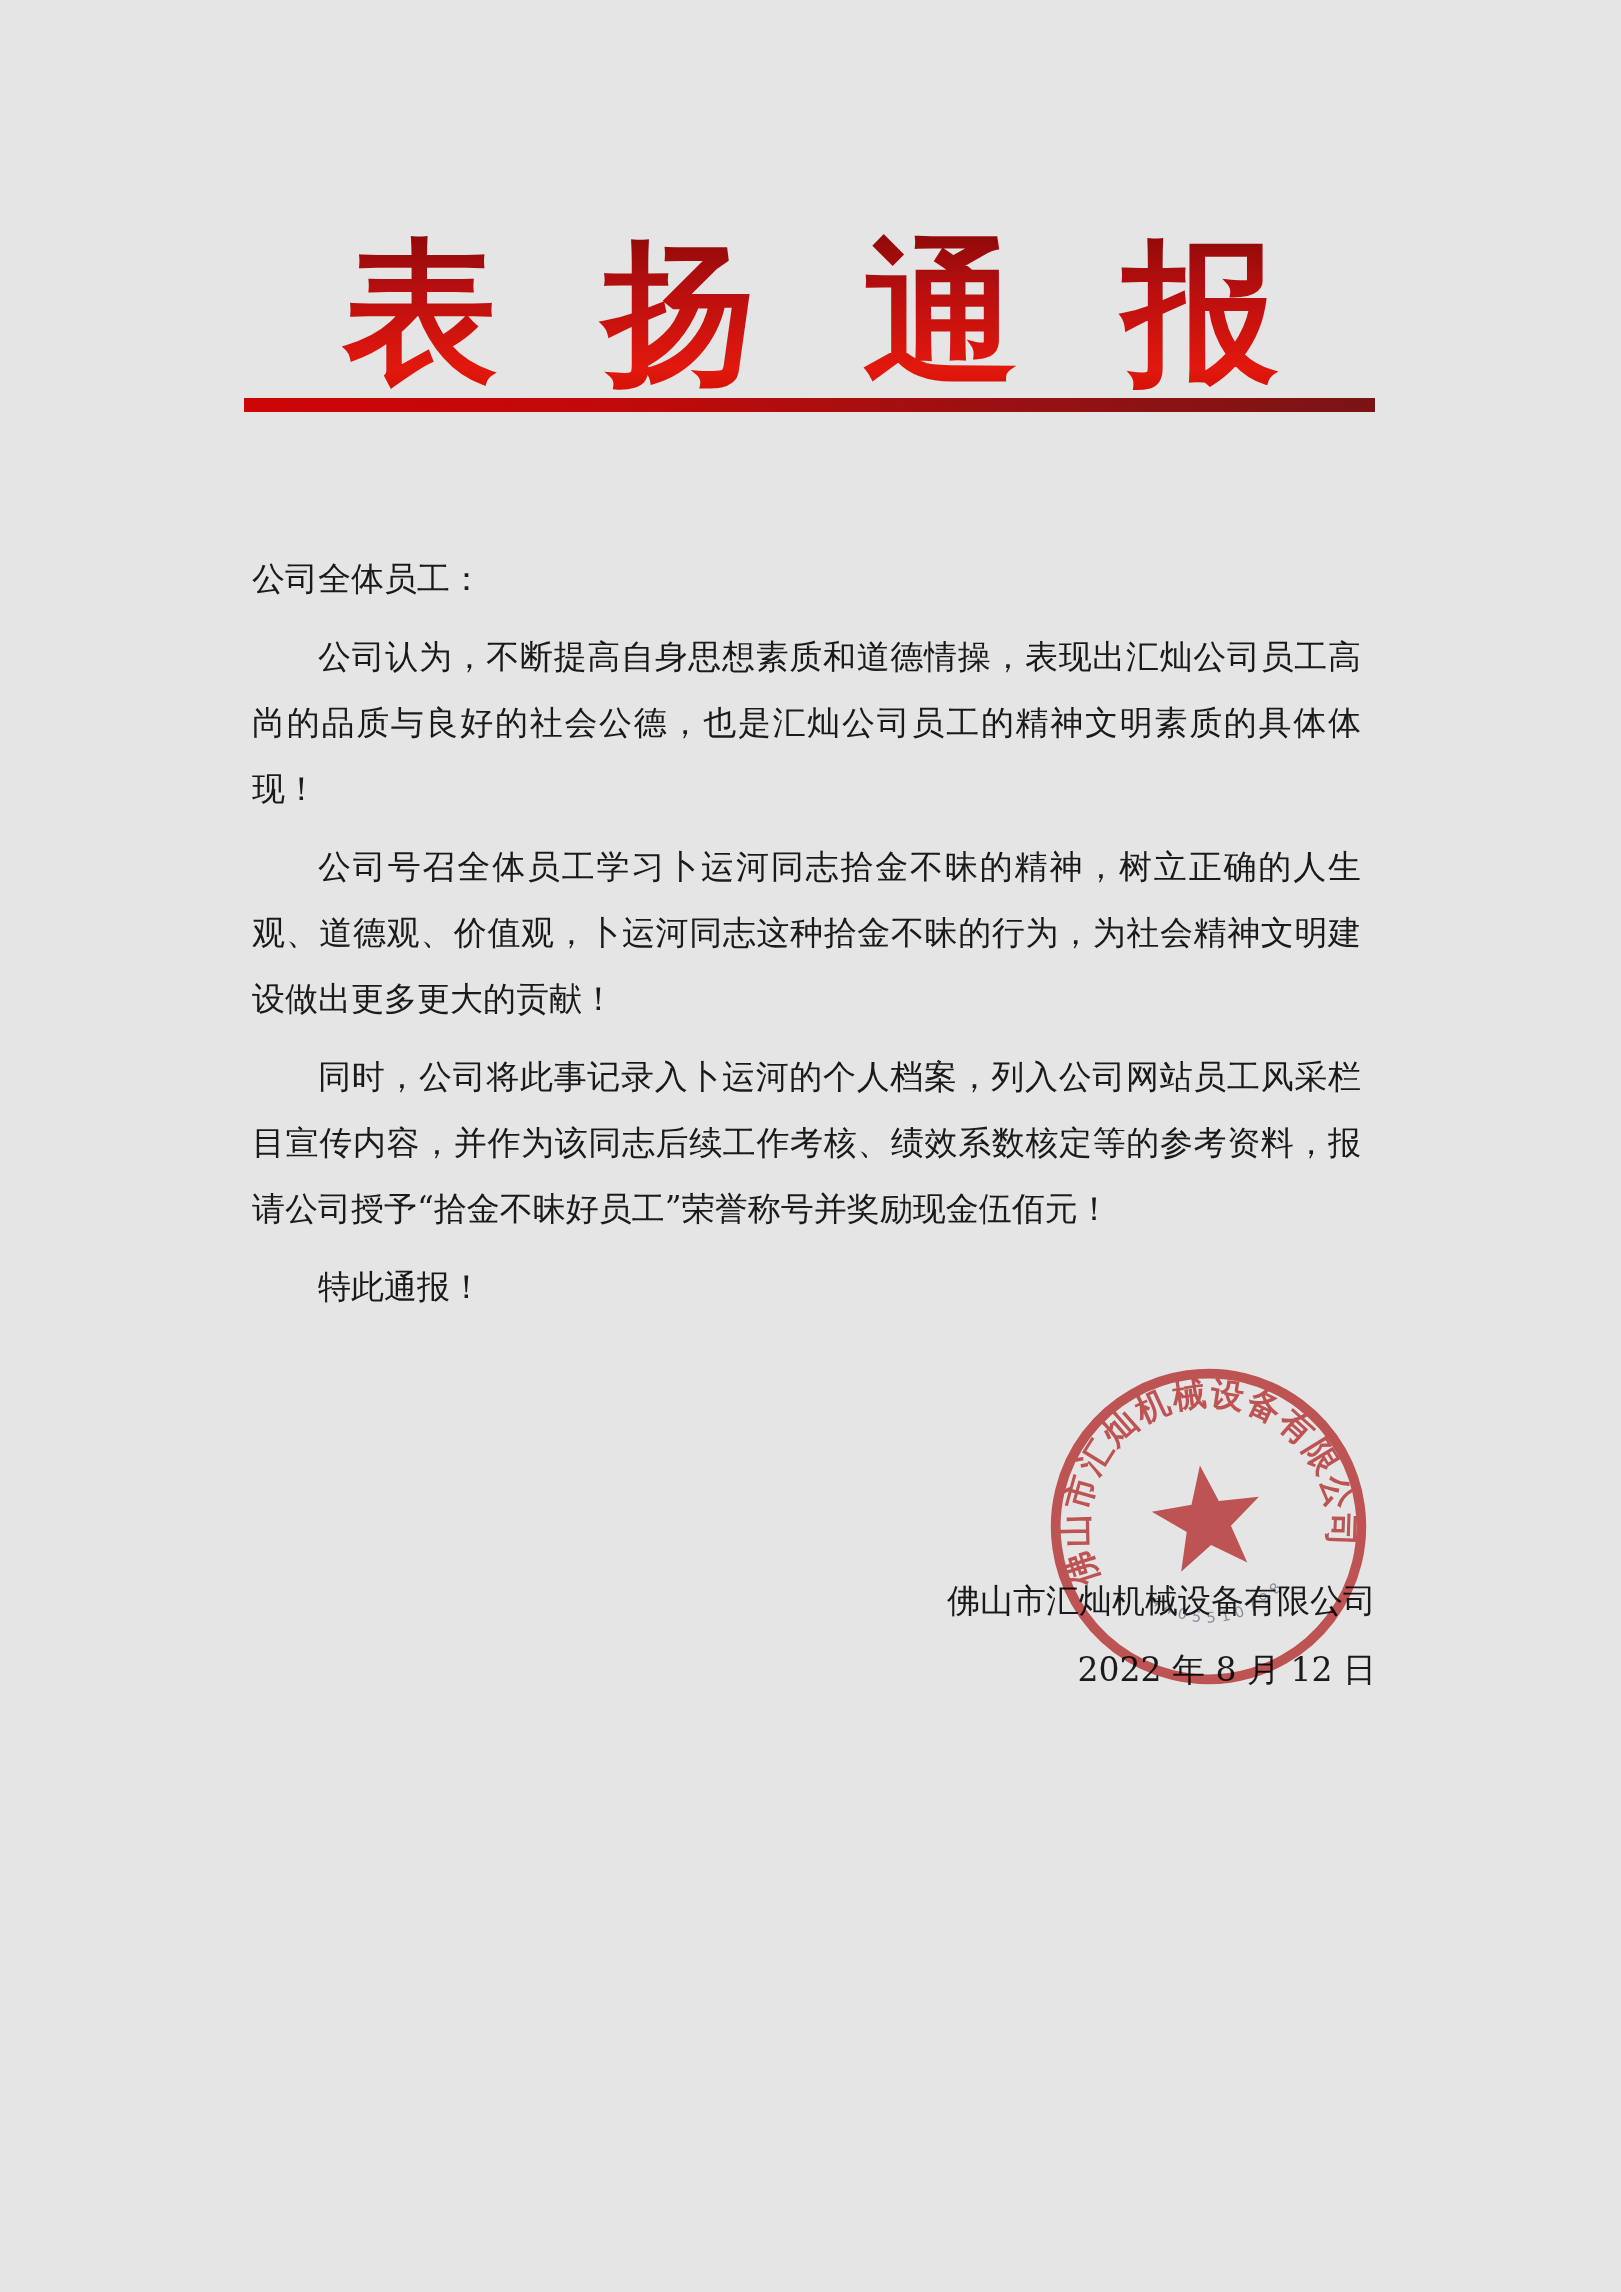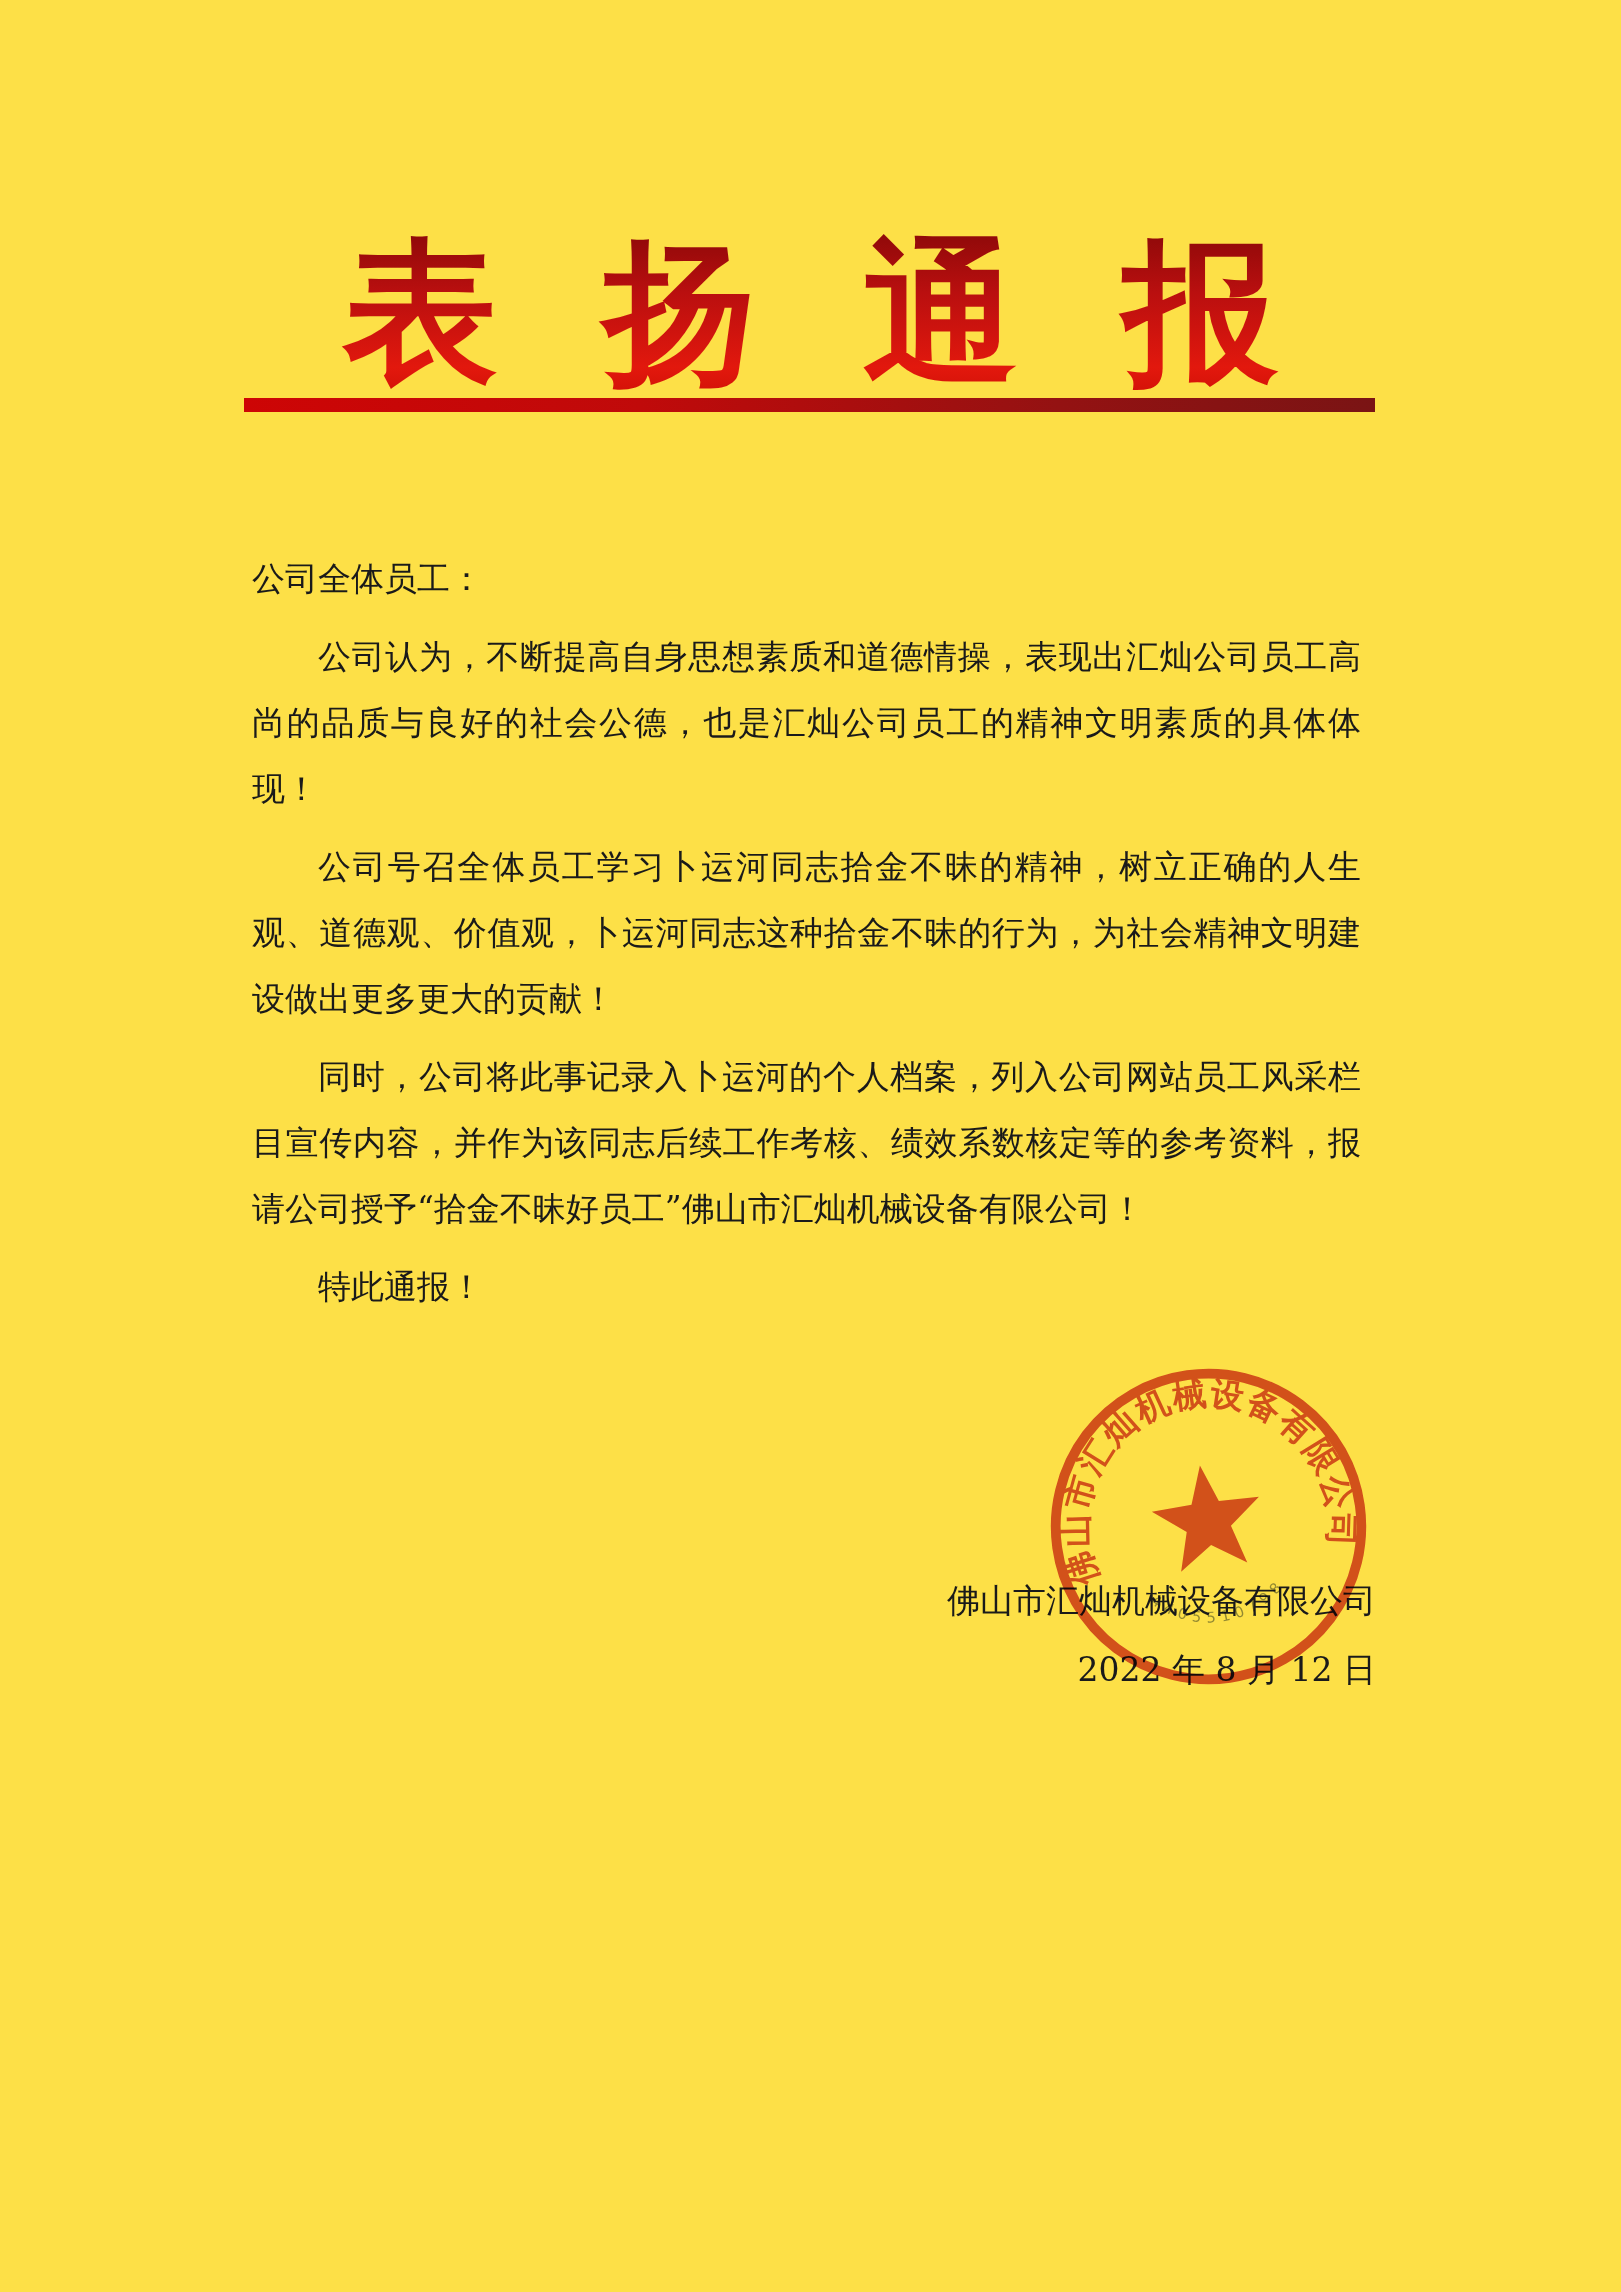--- a/index.html
+++ b/index.html
@@ -4,21 +4,21 @@
 <style>
   html, body {
     margin: 0;
     padding: 0;
     background: #ffffff;
   }
   .page {
     position: relative;
     width: 1621px;
     height: 2293px;
-    background: #fde047;
+    background: #e5e5e5;
     overflow: hidden;
     font-family: "DejaVu Serif", "Liberation Serif", serif;
     color: #1a1a1a;
   }
 
   
   .title {
     position: absolute;
     top: 231px;
     left: 0;
@@ -117,21 +117,21 @@
 <div class="page">
 
   <h1 class="title">表 扬 通 报</h1>
 
   <div class="title-rule"></div>
 
   <div class="body-block">
     <p>公司全体员工：</p>
     <p class="indent">公司认为，不断提高自身思想素质和道德情操，表现出汇灿公司员工高尚的品质与良好的社会公德，也是汇灿公司员工的精神文明素质的具体体现！</p>
     <p class="indent">公司号召全体员工学习卜运河同志拾金不昧的精神，树立正确的人生观、道德观、价值观，卜运河同志这种拾金不昧的行为，为社会精神文明建设做出更多更大的贡献！</p>
-    <p class="indent">同时，公司将此事记录入卜运河的个人档案，列入公司网站员工风采栏目宣传内容，并作为该同志后续工作考核、绩效系数核定等的参考资料，报请公司授予“拾金不昧好员工”佛山市汇灿机械设备有限公司！</p>
+    <p class="indent">同时，公司将此事记录入卜运河的个人档案，列入公司网站员工风采栏目宣传内容，并作为该同志后续工作考核、绩效系数核定等的参考资料，报请公司授予“拾金不昧好员工”荣誉称号并奖励现金伍佰元！</p>
     <p class="indent">特此通报！</p>
   </div>
 
   <div class="signature">
     <div>佛山市汇灿机械设备有限公司</div>
     <div>2022 年 8 月 12 日</div>
   </div>
 
   <div class="stamp">
     <svg width="333" height="333" viewBox="0 0 340 340">

